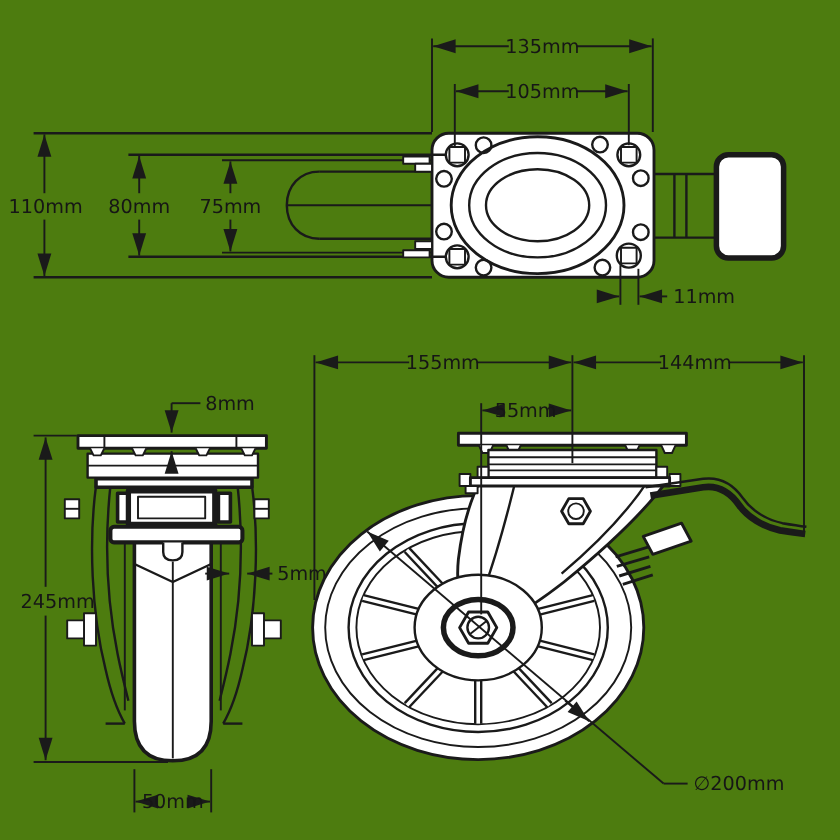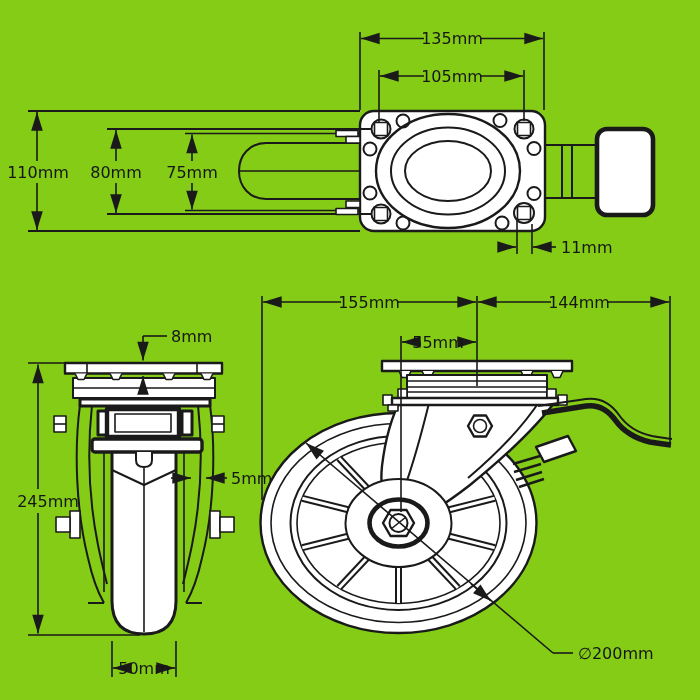--- a/index.html
+++ b/index.html
@@ -1,16 +1,16 @@
 <!DOCTYPE html>
 <html><head>
 <meta charset="utf-8">
 <style>
   html,body{margin:0;padding:0;background:#ffffff;}
-  #stage{position:relative;width:700px;height:700px;background:#84cc16;overflow:hidden;}
+  #stage{position:relative;width:700px;height:700px;background:#4d7c0f;overflow:hidden;}
   svg{display:block;}
   .ln{stroke:#1a1a1a;fill:none;stroke-width:2;stroke-linejoin:round;}
   .w1{stroke-width:1.6}.w25{stroke-width:2.4}.w3{stroke-width:3}
   .w34{stroke-width:3.4}.w44{stroke-width:4.4}.w46{stroke-width:4.6}.w56{stroke-width:5.6}
   .fw{fill:#ffffff;}
   .dim{stroke:#1a1a1a;stroke-width:1.6;fill:none;}
   .spk-b{stroke:#1a1a1a;stroke-width:7;fill:none;}
   .spk-w{stroke:#ffffff;stroke-width:3;fill:none;}
   text{font-family:"DejaVu Sans","Liberation Sans",sans-serif;font-size:16px;fill:#161616;}
   .tmid{text-anchor:middle;dominant-baseline:central;}

